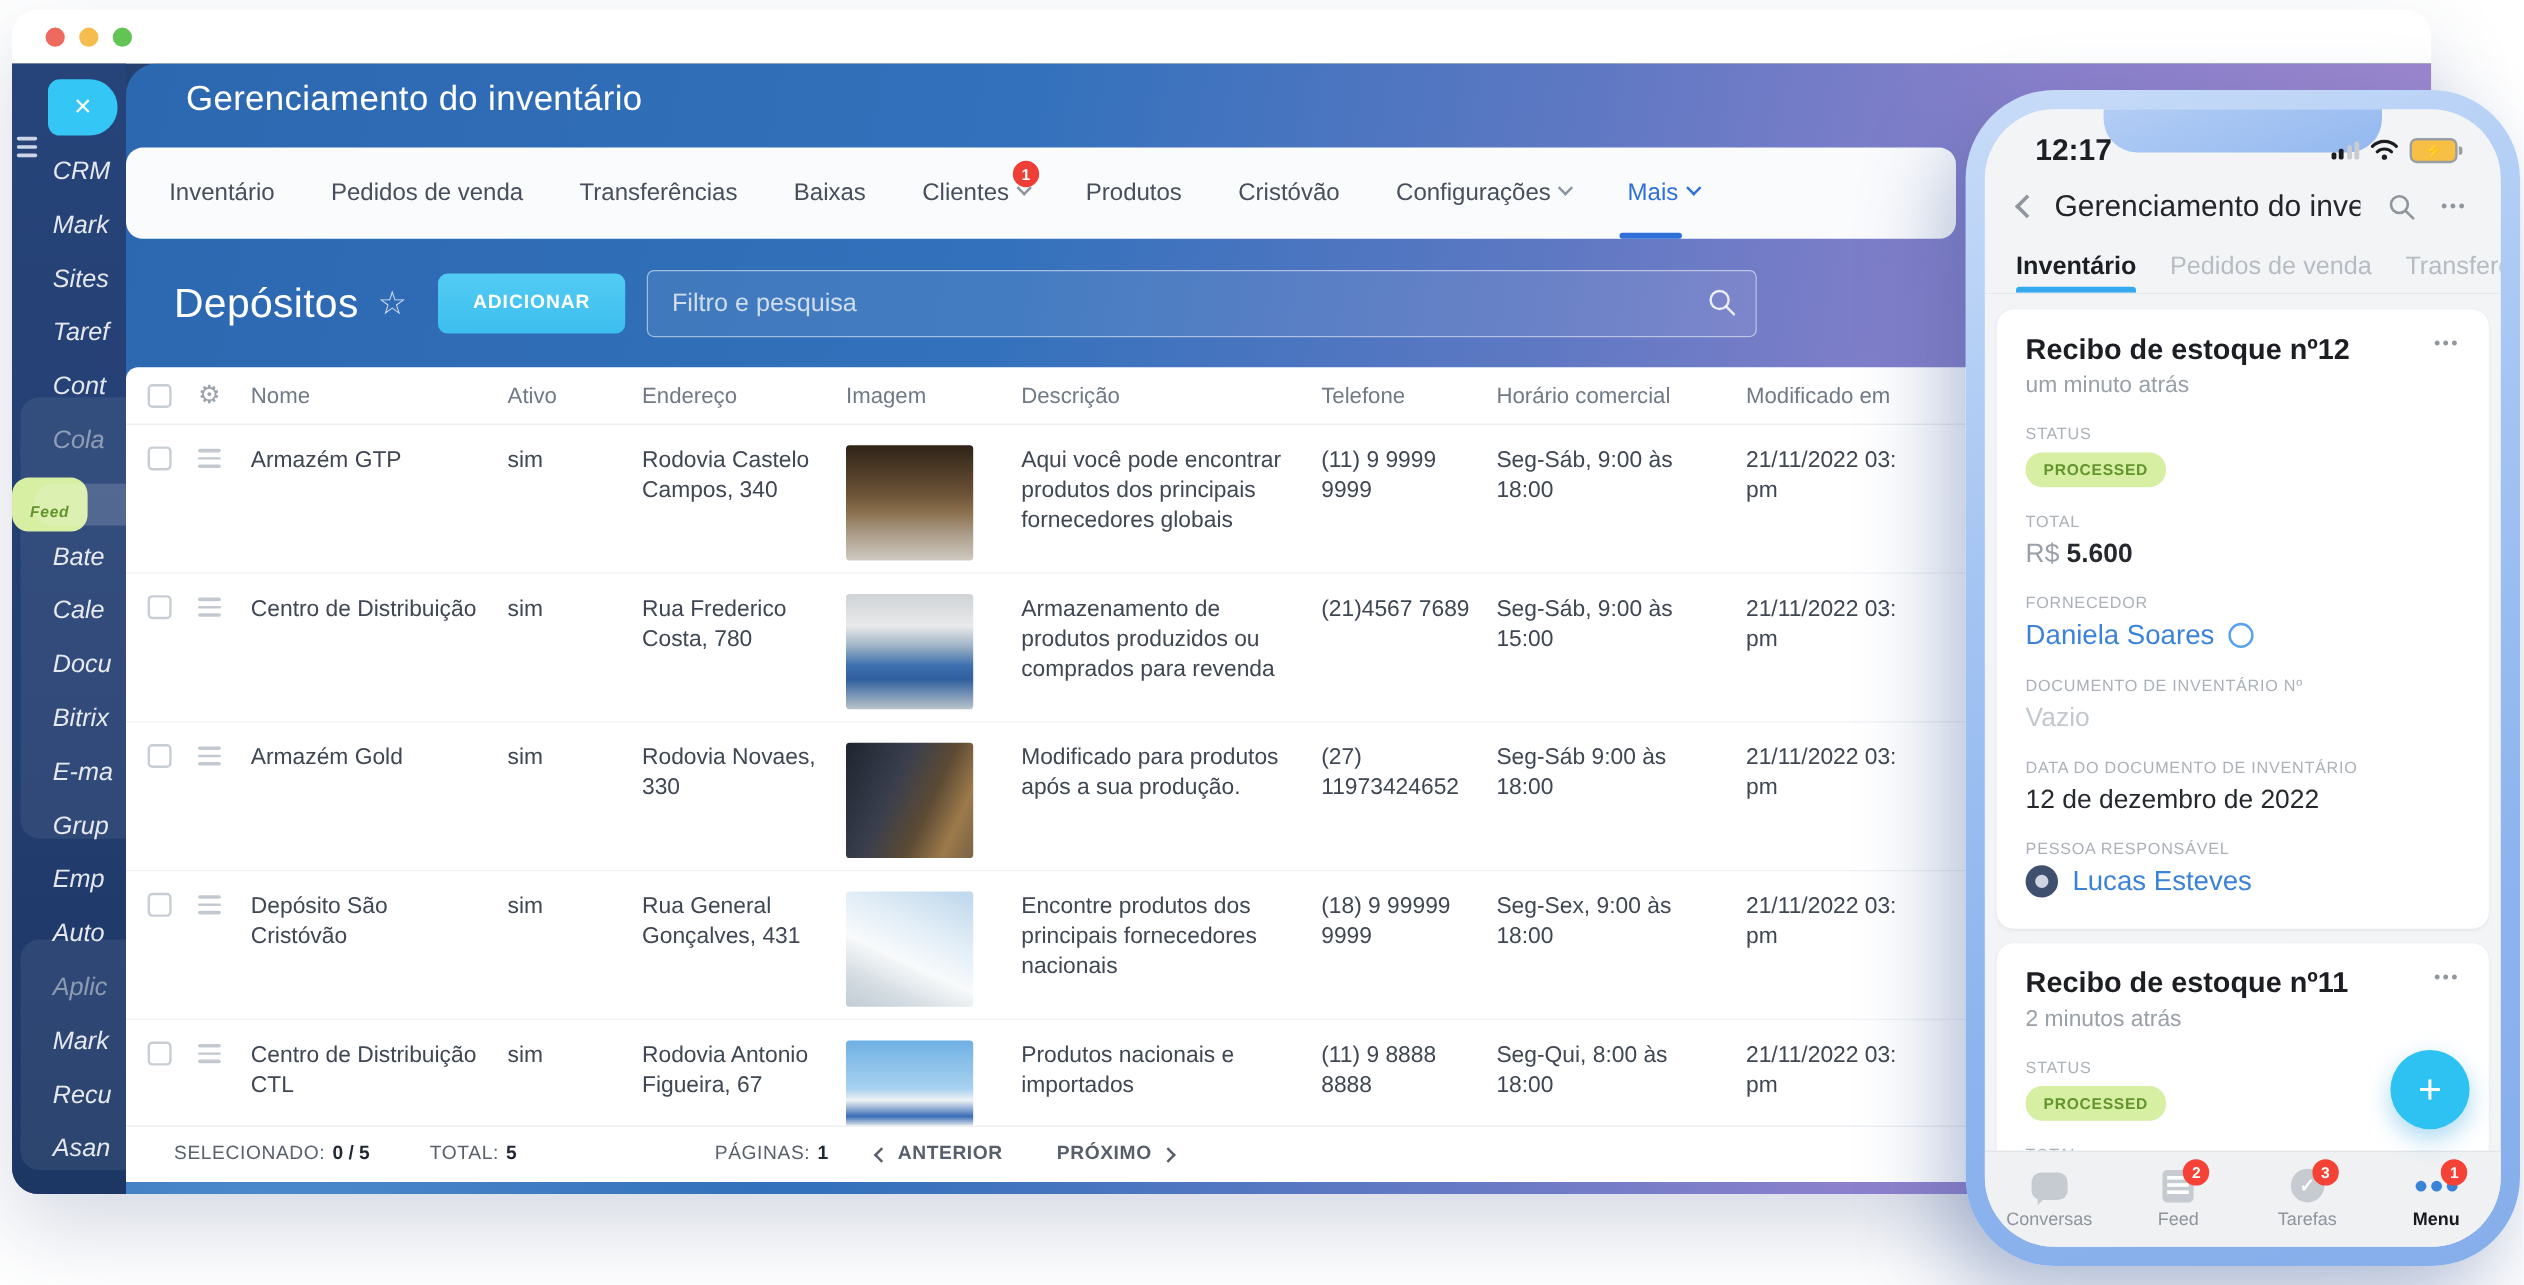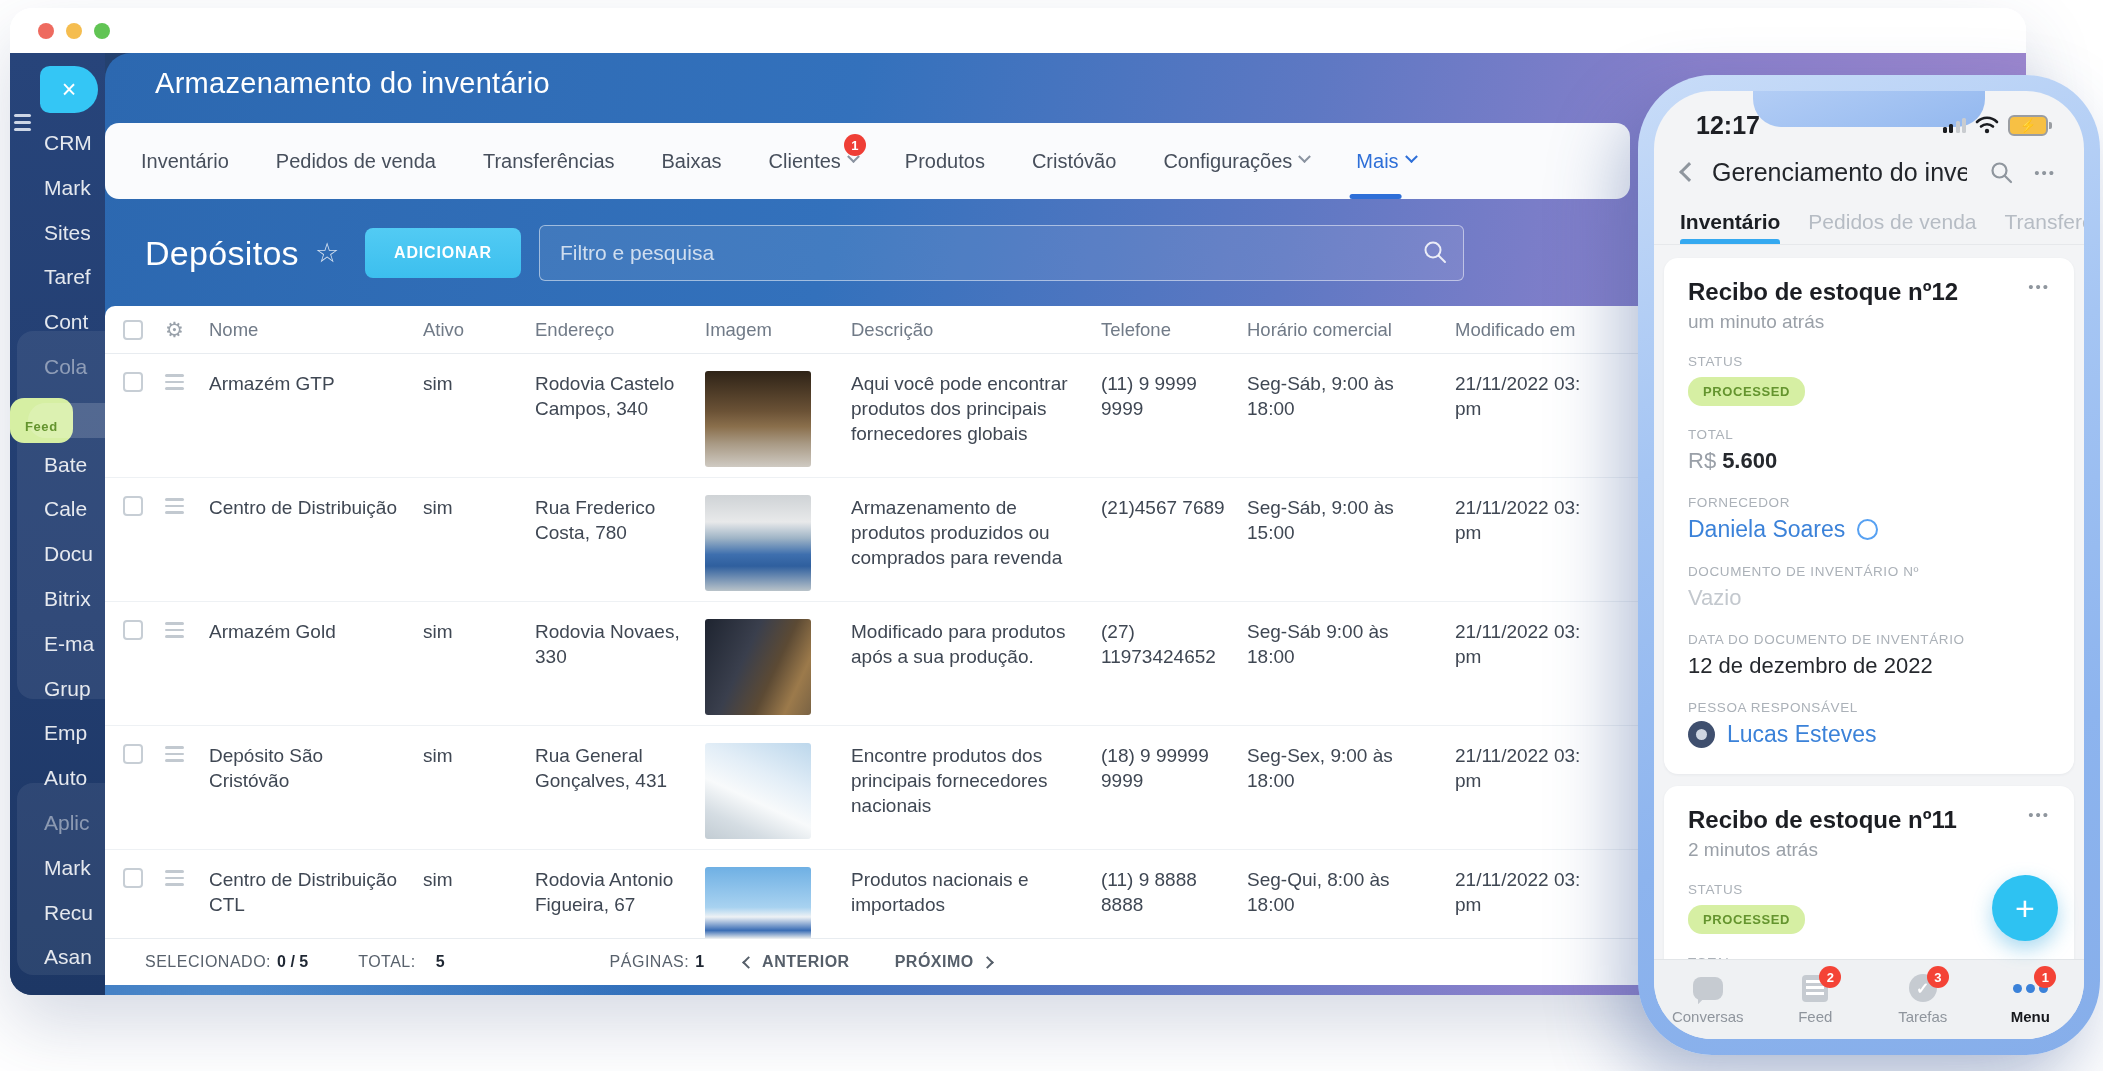--- a/index.html
+++ b/index.html
@@ -18,21 +18,21 @@
   .app { position:relative; height:942px; background:linear-gradient(180deg,#24416f,#1d3763); }
 
   
   .sidebar { position:absolute; left:0; top:0; width:95px; height:100%; overflow:hidden;
     background:linear-gradient(180deg,#27447a 0%,#223d6f 60%,#1d3765 100%); }
   .hamburger { position:absolute; left:4px; top:57px; width:26px; cursor:pointer; }
   .hamburger i { display:block; width:17px; height:3px; background:#cdd6e6; margin:4px 0; border-radius:2px; }
   .sb-box { position:absolute; left:7px; width:160px; background:rgba(255,255,255,.07); border-radius:16px; }
   .sb-box.box1 { top:278px; height:368px; }
   .sb-box.box2 { top:730px; height:192px; }
-  .sb-items { position:absolute; left:0; top:68px; width:100%; }
+  .sb-items { position:absolute; left:0; top:68px; width:100%;font-style:italic; }
   .sb-item { height:44.8px; line-height:44.8px; padding-left:34px; font-size:21px;
     color:rgba(255,255,255,.88); white-space:nowrap; cursor:pointer; }
   .sb-item.dim { color:rgba(255,255,255,.45); }
   .sb-item.pill { position:relative; }
   .sb-item.pill::before { content:""; position:absolute; left:18px; top:5px; width:140px; height:35px;
     background:rgba(255,255,255,.16); border-radius:20px; }
   .sb-item.pill span { position:relative; }
 
   
   .main { position:absolute; left:95px; top:0; right:0; bottom:0;
@@ -231,21 +231,21 @@
           <div class="sb-item">Emp</div>
           <div class="sb-item">Auto</div>
           <div class="sb-item dim">Aplic</div>
           <div class="sb-item">Mark</div>
           <div class="sb-item">Recu</div>
           <div class="sb-item">Asan</div>
         </div>
       </aside>
 
       <div class="main">
-        <h1 class="page-h1">Armazenamento do inventário</h1>
+        <h1 class="page-h1">Gerenciamento do inventário</h1>
 
         <div class="tabbar">
           <div class="tab">
               <span>Inventário</span>
             </div>
           <div class="tab">
               <span>Pedidos de venda</span>
             </div>
           <div class="tab">
               <span>Transferências</span>
@@ -395,21 +395,21 @@
             <div class="td">(11) 9 8888 8888</div>
             <div class="td">Seg-Qui, 8:00 às 18:00</div>
             <div class="td"><span class="mod1">21/11/2022 03:</span><br><span>pm</span></div>
           </div>
 
           <div class="tfoot">
             <div class="fgroup">
               <span>SELECIONADO:</span>
                 <b>0 / 5</b>
             </div>
-            <div class="fgroup" style="margin-left:50px;gap:14px;">
+            <div class="fgroup" style="margin-left:50px;">
               <span>TOTAL:</span>
                 <b>5</b>
             </div>
             <div class="fgroup" style="margin-left:165px;">
               <span>PÁGINAS:</span>
                 <b>1</b>
             </div>
             <div class="pager" style="margin-left:40px;">
               <i class="pchev left"></i>
               <span>ANTERIOR</span>

